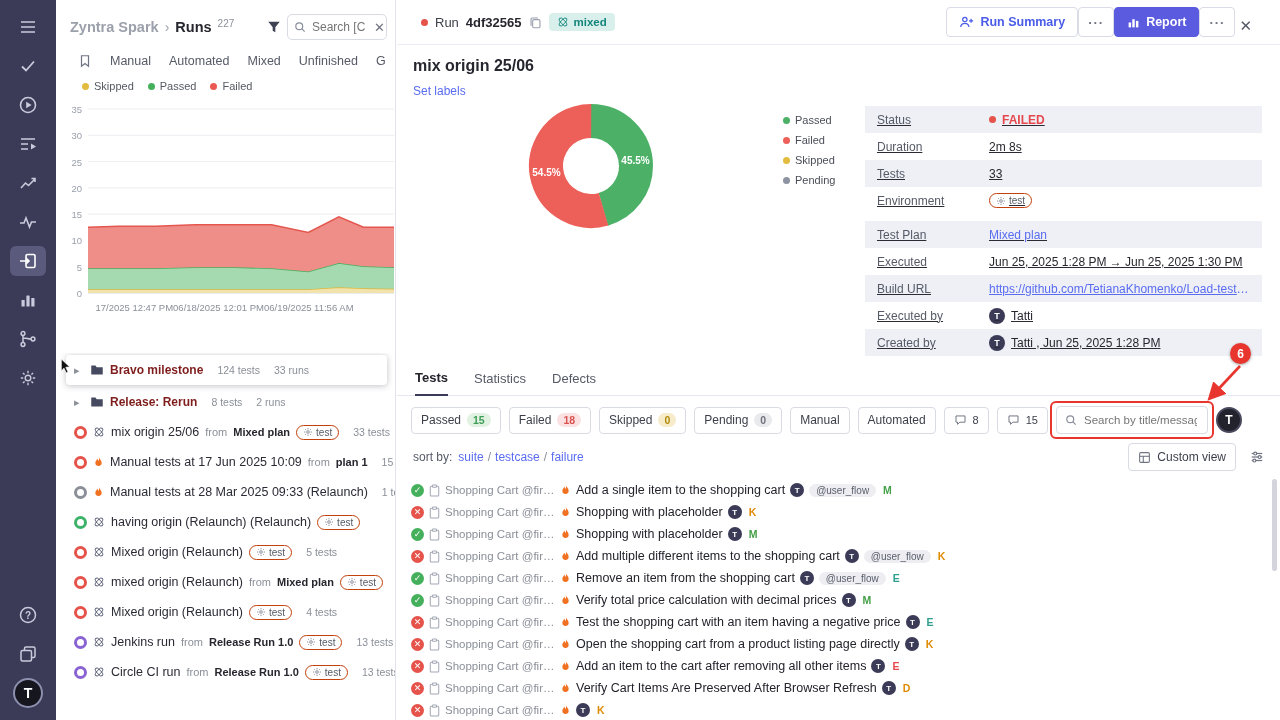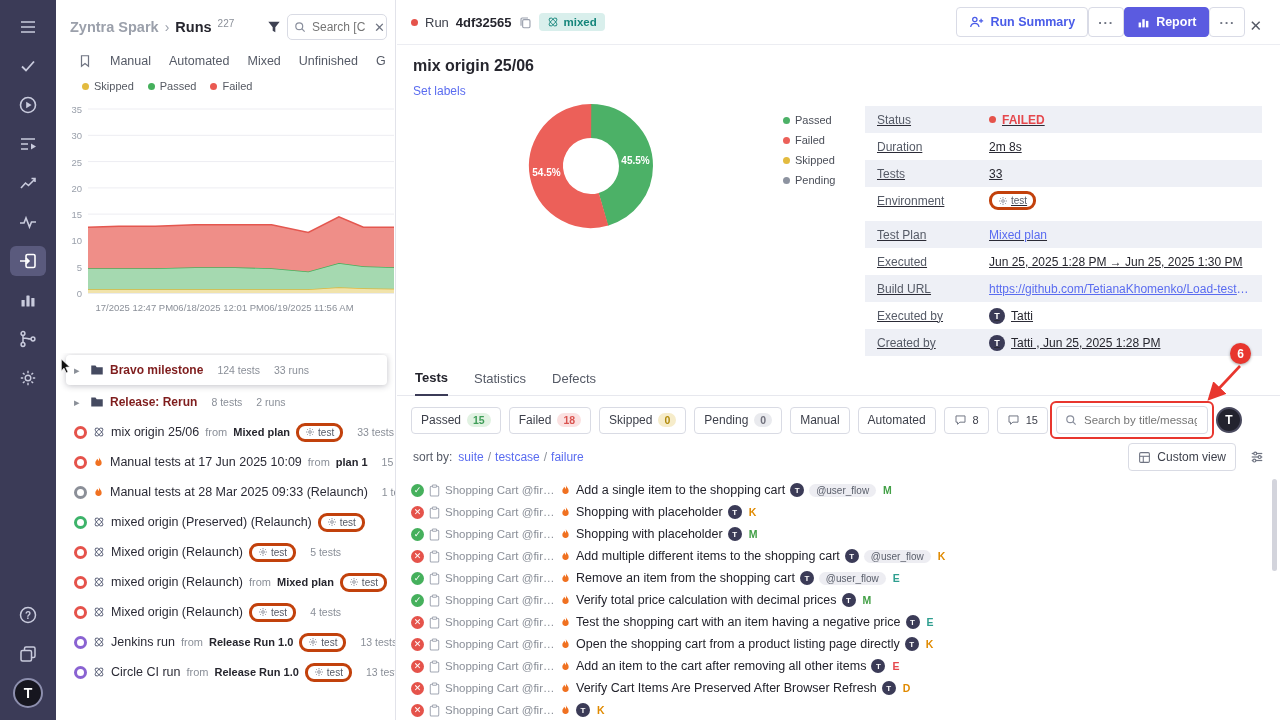--- a/index.html
+++ b/index.html
@@ -44,27 +44,27 @@
   .trow{display:flex;align-items:center;height:30px;padding:0 6px 0 18px;gap:6px;font-size:12.5px;
         cursor:pointer;white-space:nowrap;overflow:hidden;}
   .trow.card{box-shadow:0 1px 6px rgba(50,50,70,.3);border-radius:4px;margin:2px 8px 2px 10px;padding-left:8px;background:#fff;}
   .trow .chev{color:#8a8f98;font-size:11px;width:10px;}
   .trow.folder .name{font-weight:bold;font-size:12px;color:#7f1d1d;}
   .trow .meta{color:#8a8f98;font-size:10.5px;margin-left:8px;flex:none;}
   .ring{width:13px;height:13px;border-radius:50%;border:3.5px solid #999;box-sizing:border-box;flex:none;}
   .rname{color:#2b2b36;}
   .from{color:#8a8f98;font-size:11px;}
   .fromb{font-weight:bold;font-size:11px;color:#26262e;}
-  .envchip{display:inline-flex;align-items:center;gap:3px;border:3px solid #c2410c;border-radius:9px;
+  .envchip{display:inline-flex;align-items:center;gap:3px;border:1px solid #c2410c;border-radius:9px;
            padding:1px 6px;font-size:10px;color:#555a66;flex:none;background:#fff;}
   .cursor-icon{position:absolute;left:4px;top:5px;z-index:3;}
 
   
   .main{position:absolute;left:397px;top:0;width:883px;height:720px;display:flex;flex-direction:column;box-sizing:border-box;background:#fff;}
-  .m-head{height:44px;border-bottom:1px solid #ecedf2;display:flex;align-items:center;padding:0 14px;gap:7px;flex:none;}
+  .m-head{height:44px;border-bottom:1px solid #ecedf2;display:flex;align-items:center;padding:0 24px;gap:7px;flex:none;}
   .reddot{width:7px;height:7px;border-radius:50%;background:#e5534b;flex:none;}
   .run-label{font-size:13px;color:#3c3f4a;}
   .run-id{font-weight:bold;color:#26262e;}
   .chip-mixed{background:#d9efec;color:#15857b;font-size:11.5px;border-radius:4px;padding:3px 8px;
               display:inline-flex;gap:5px;align-items:center;font-weight:bold;}
   .m-head-right{margin-left:auto;display:flex;align-items:flex-end;}
   .btn{height:30px;border:1px solid #d9dbe6;border-radius:4px;background:#fff;display:inline-flex;align-items:center;
        gap:6px;padding:0 12px;font-size:12.5px;color:#4a5ce8;font-weight:bold;cursor:pointer;font-family:inherit;}
   .btn.dots{color:#6f7482;padding:0 9px;letter-spacing:1px;font-size:13px;}
   .btn.report{background:#5b5be0;border-color:#5b5be0;color:#fff;}
@@ -368,21 +368,21 @@
         <div class="trow">
           <span class="ring" style="border-color: rgb(61, 179, 106);"></span>
           <span class="icn">
             <svg width="12" height="12" viewBox="0 0 16 16">
               <g fill="none" stroke="#50566e" stroke-width="1.2">
                 <ellipse cx="8" cy="8" rx="6.7" ry="2.8" transform="rotate(48 8 8)"></ellipse>
                 <ellipse cx="8" cy="8" rx="6.7" ry="2.8" transform="rotate(-48 8 8)"></ellipse>
               </g>
             </svg>
           </span>
-          <span class="rname">mixed origin (Preserved) (Relaunch)</span>
+          <span class="rname">having origin (Relaunch) (Relaunch)</span>
           <span class="envchip">
             <span class="icn">
               <svg width="10" height="10" viewBox="0 0 16 16">
                 <g stroke="#6f7482" stroke-width="1.2" fill="none">
                   <circle cx="8" cy="8" r="2.1"></circle>
                   <path d="M8 1.6v2.2M8 12.2v2.2M1.6 8h2.2M12.2 8h2.2M3.5 3.5l1.5 1.5M11 11l1.5 1.5M12.5 3.5 11 5M5 11l-1.5 1.5"></path>
                 </g>
               </svg>
             </span>
             <span>test</span>

